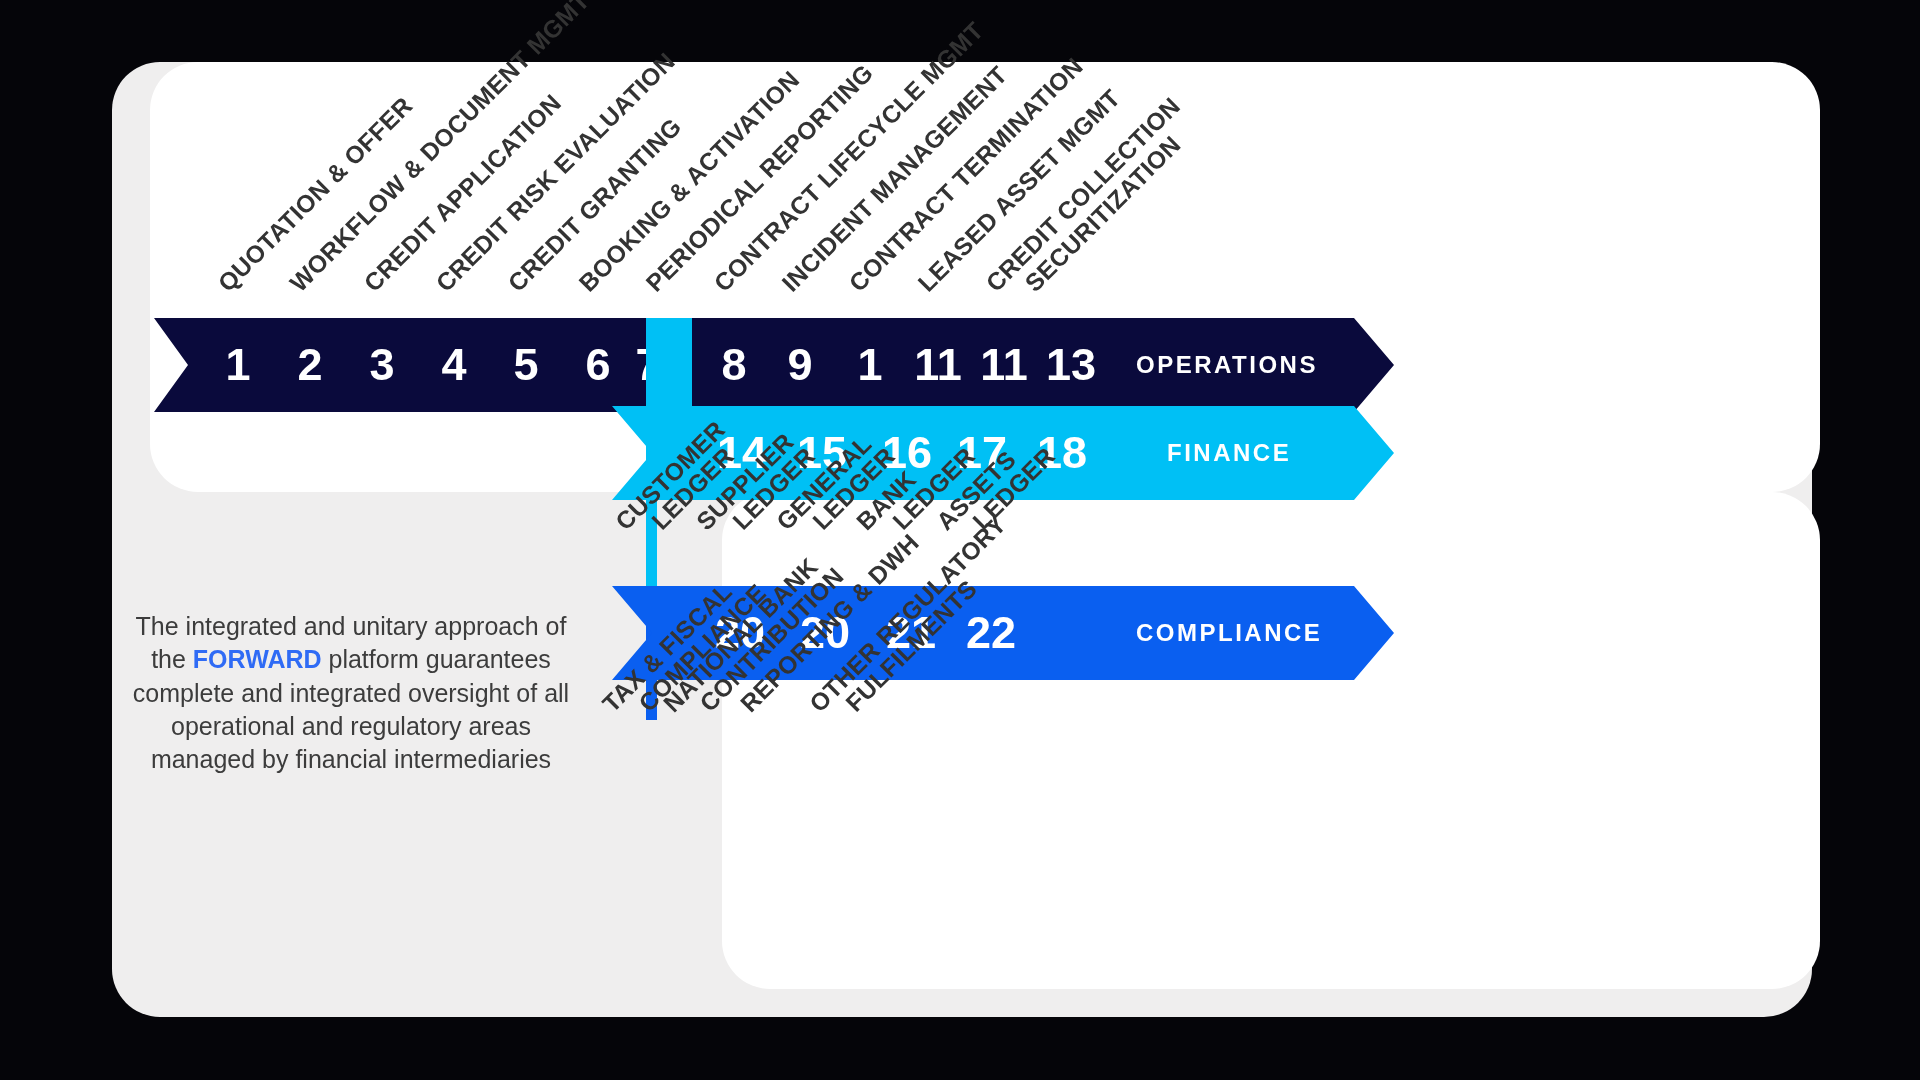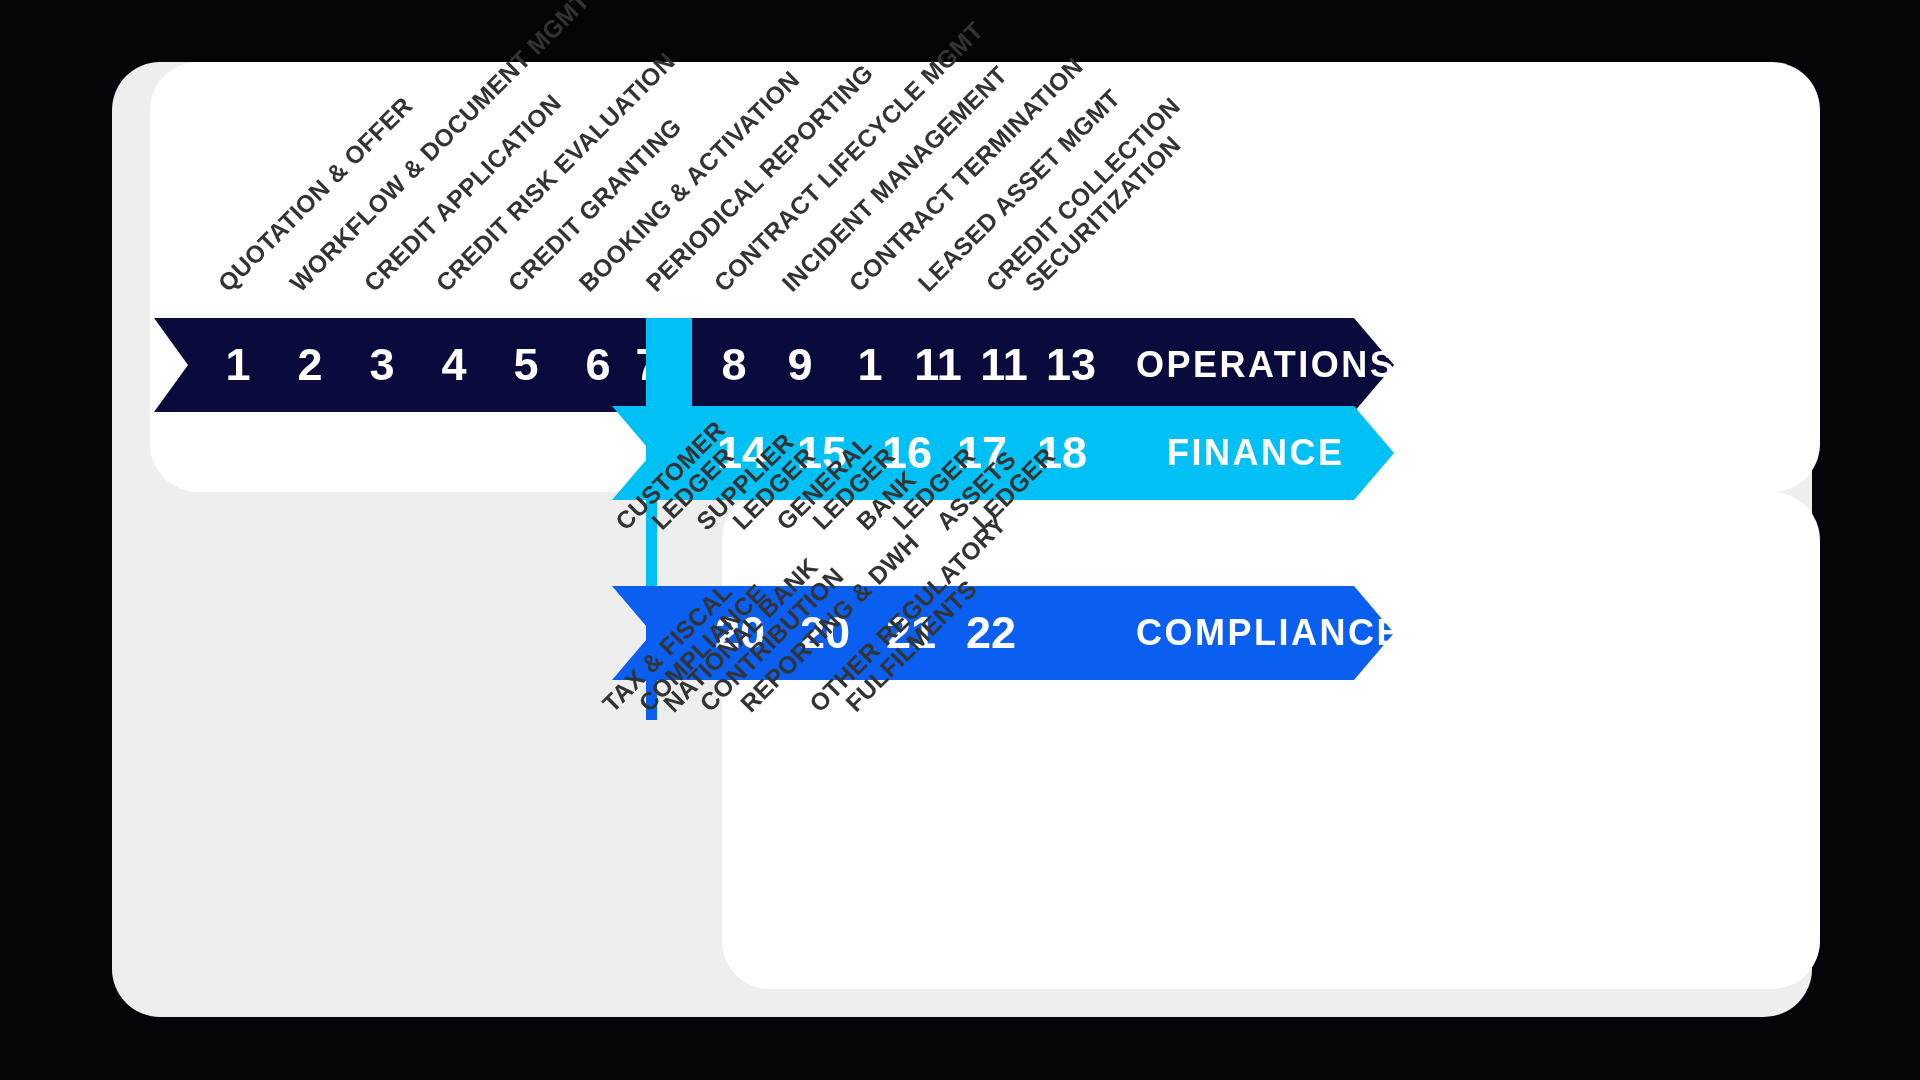--- a/index.html
+++ b/index.html
@@ -58,21 +58,21 @@
     font-size:45px;
     font-weight:600;
     text-align:center;
     letter-spacing:0px;
     font-family:"Liberation Sans", sans-serif;
   }
   .cat-label{
     position:absolute;
     top:0; height:94px; line-height:94px;
     color:#fff;
-    font-size:36px;
+    font-size:24px;
     font-weight:bold;
     letter-spacing:2.5px;
   }
 
   
   .hl-cell{
     position:absolute;
     background:#00c0f5;
   }
   .hl-line{
@@ -233,15 +233,18 @@
       </div>
       <div class="rot two" style="left: 777px; top: 682px; height: 58px;">
         <span style="display: block;">REPORTING &amp; DWH</span>
       </div>
       <div class="rot two" style="left: 846px; top: 682px; height: 58px;">
         <span style="display: block;">OTHER REGULATORY</span>
         <span class="l2">FULFILMENTS</span>
       </div>
     </div>
 
+  <div class="desc">
+    <span>The integrated and unitary approach of the </span><span class="brand">FORWARD</span><span> platform guarantees complete and integrated oversight of all operational and regulatory areas managed by financial intermediaries</span>
+  </div>
 
 
 </div>
 
 </body></html>

